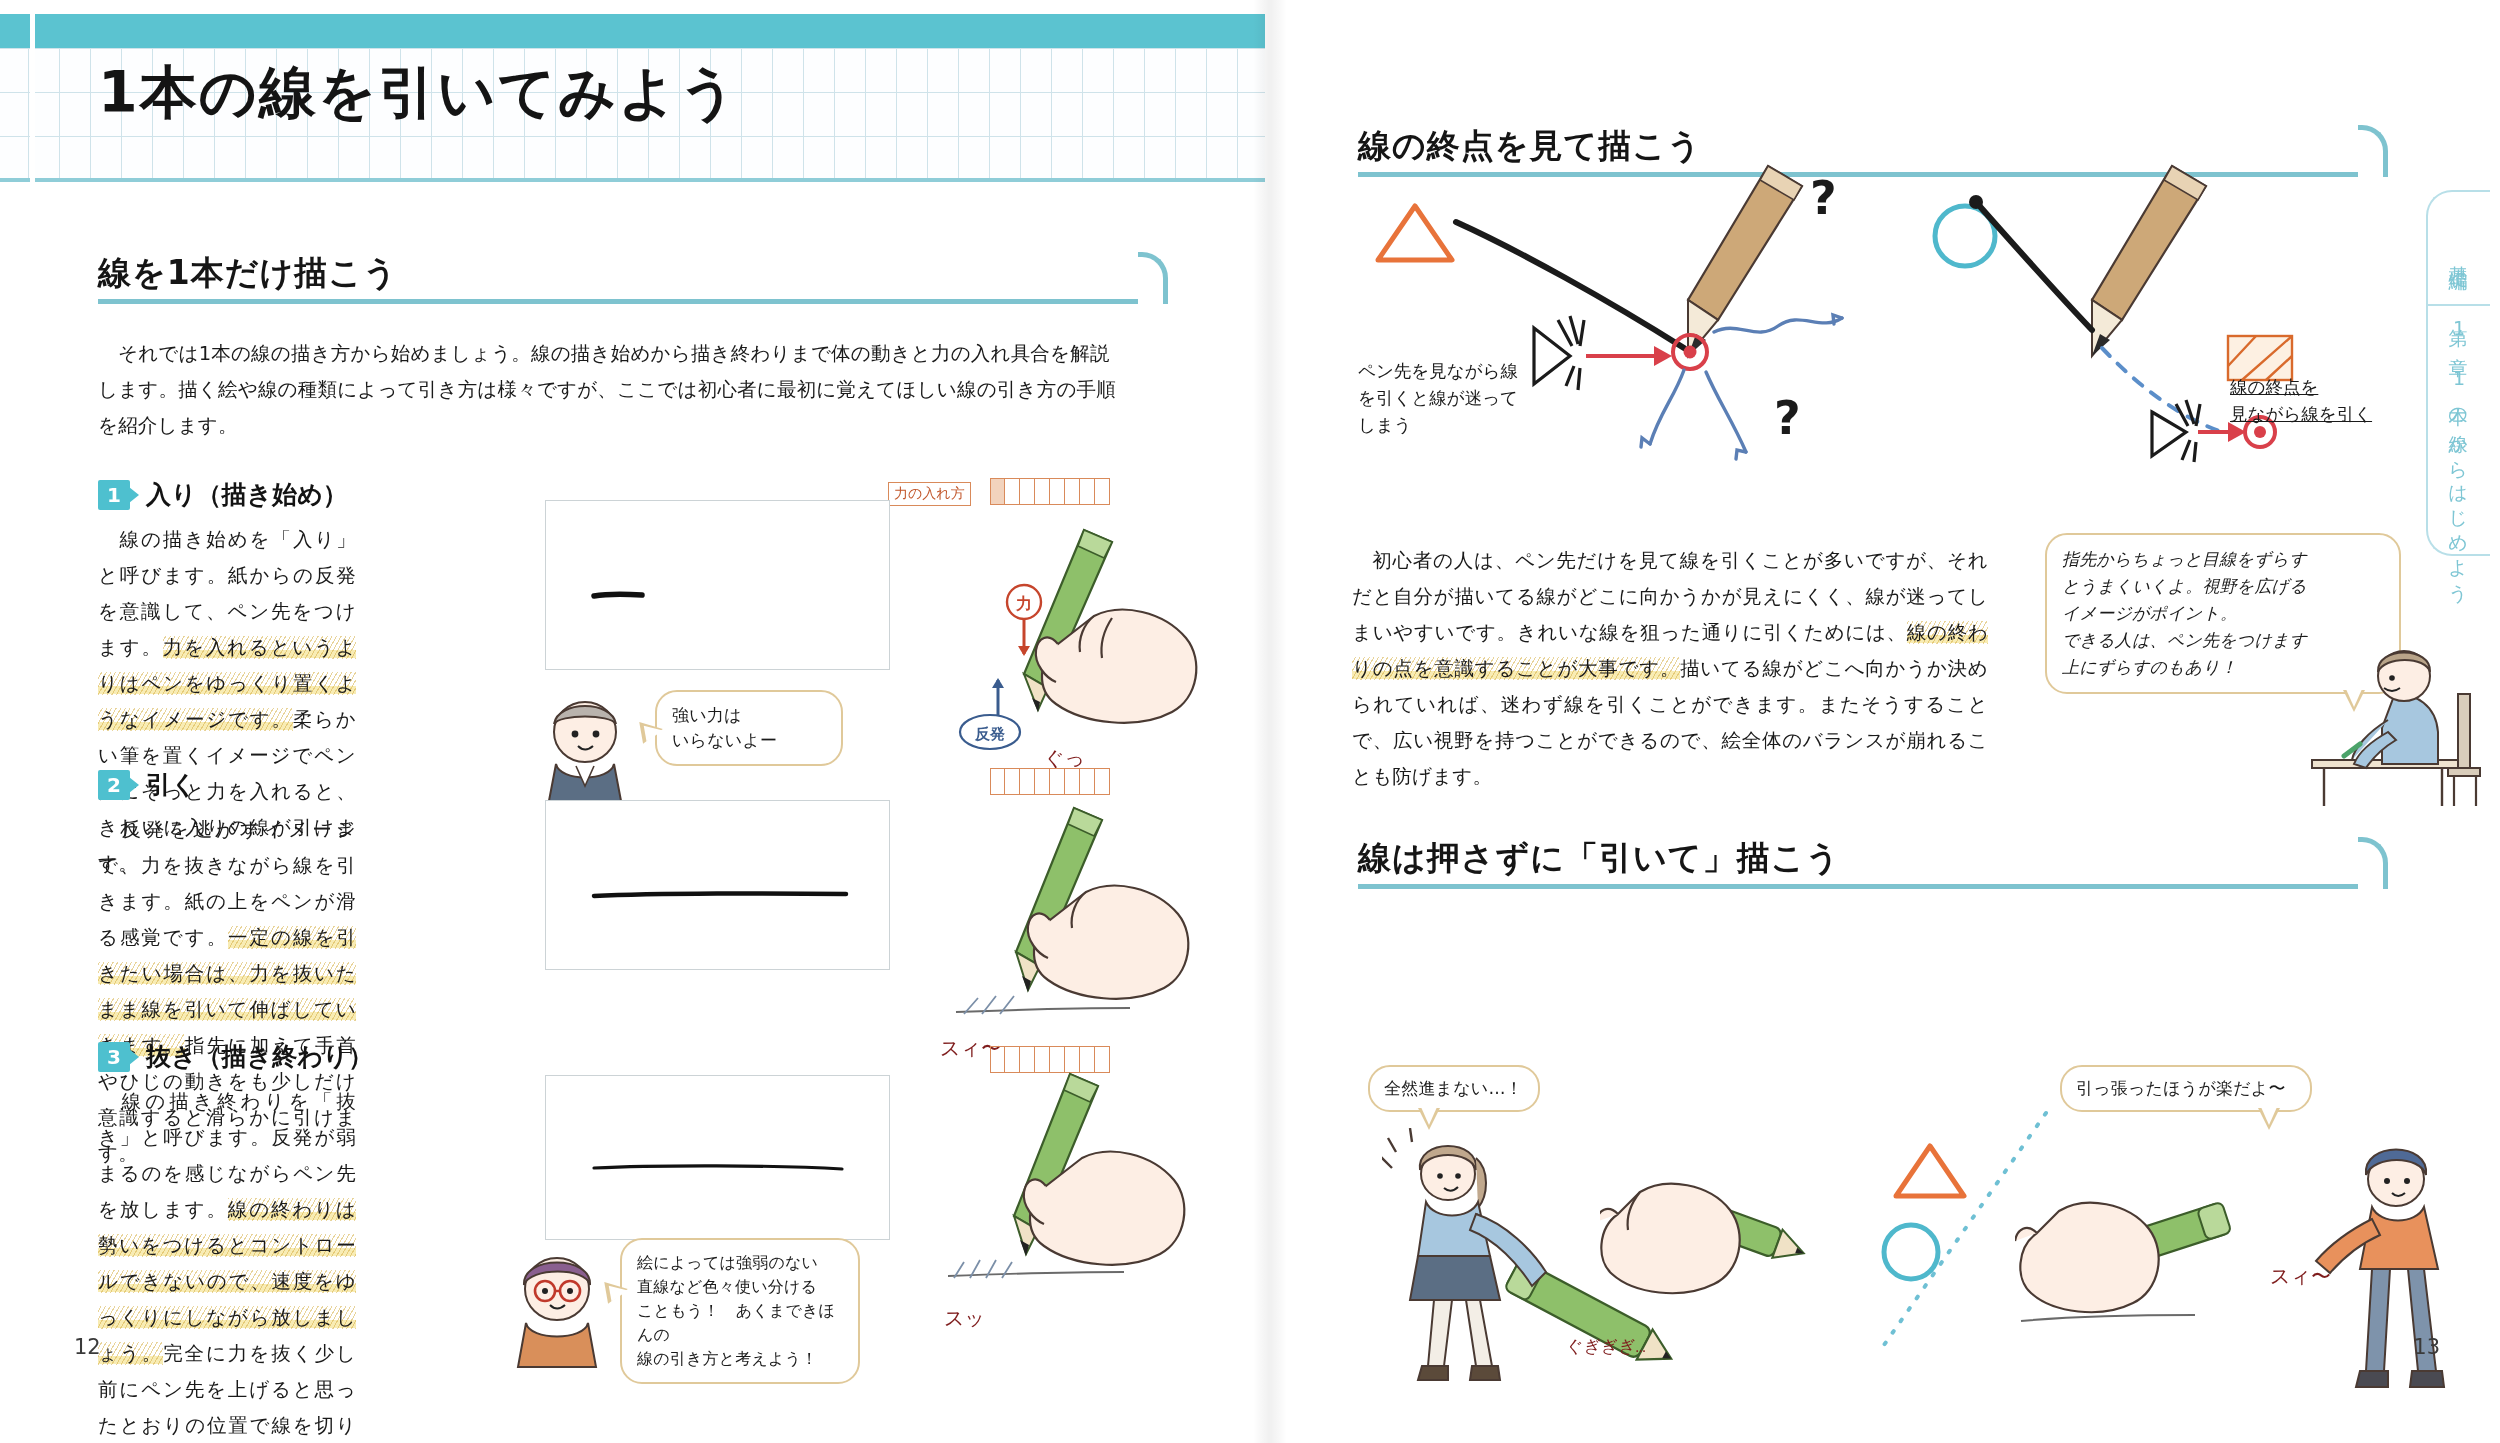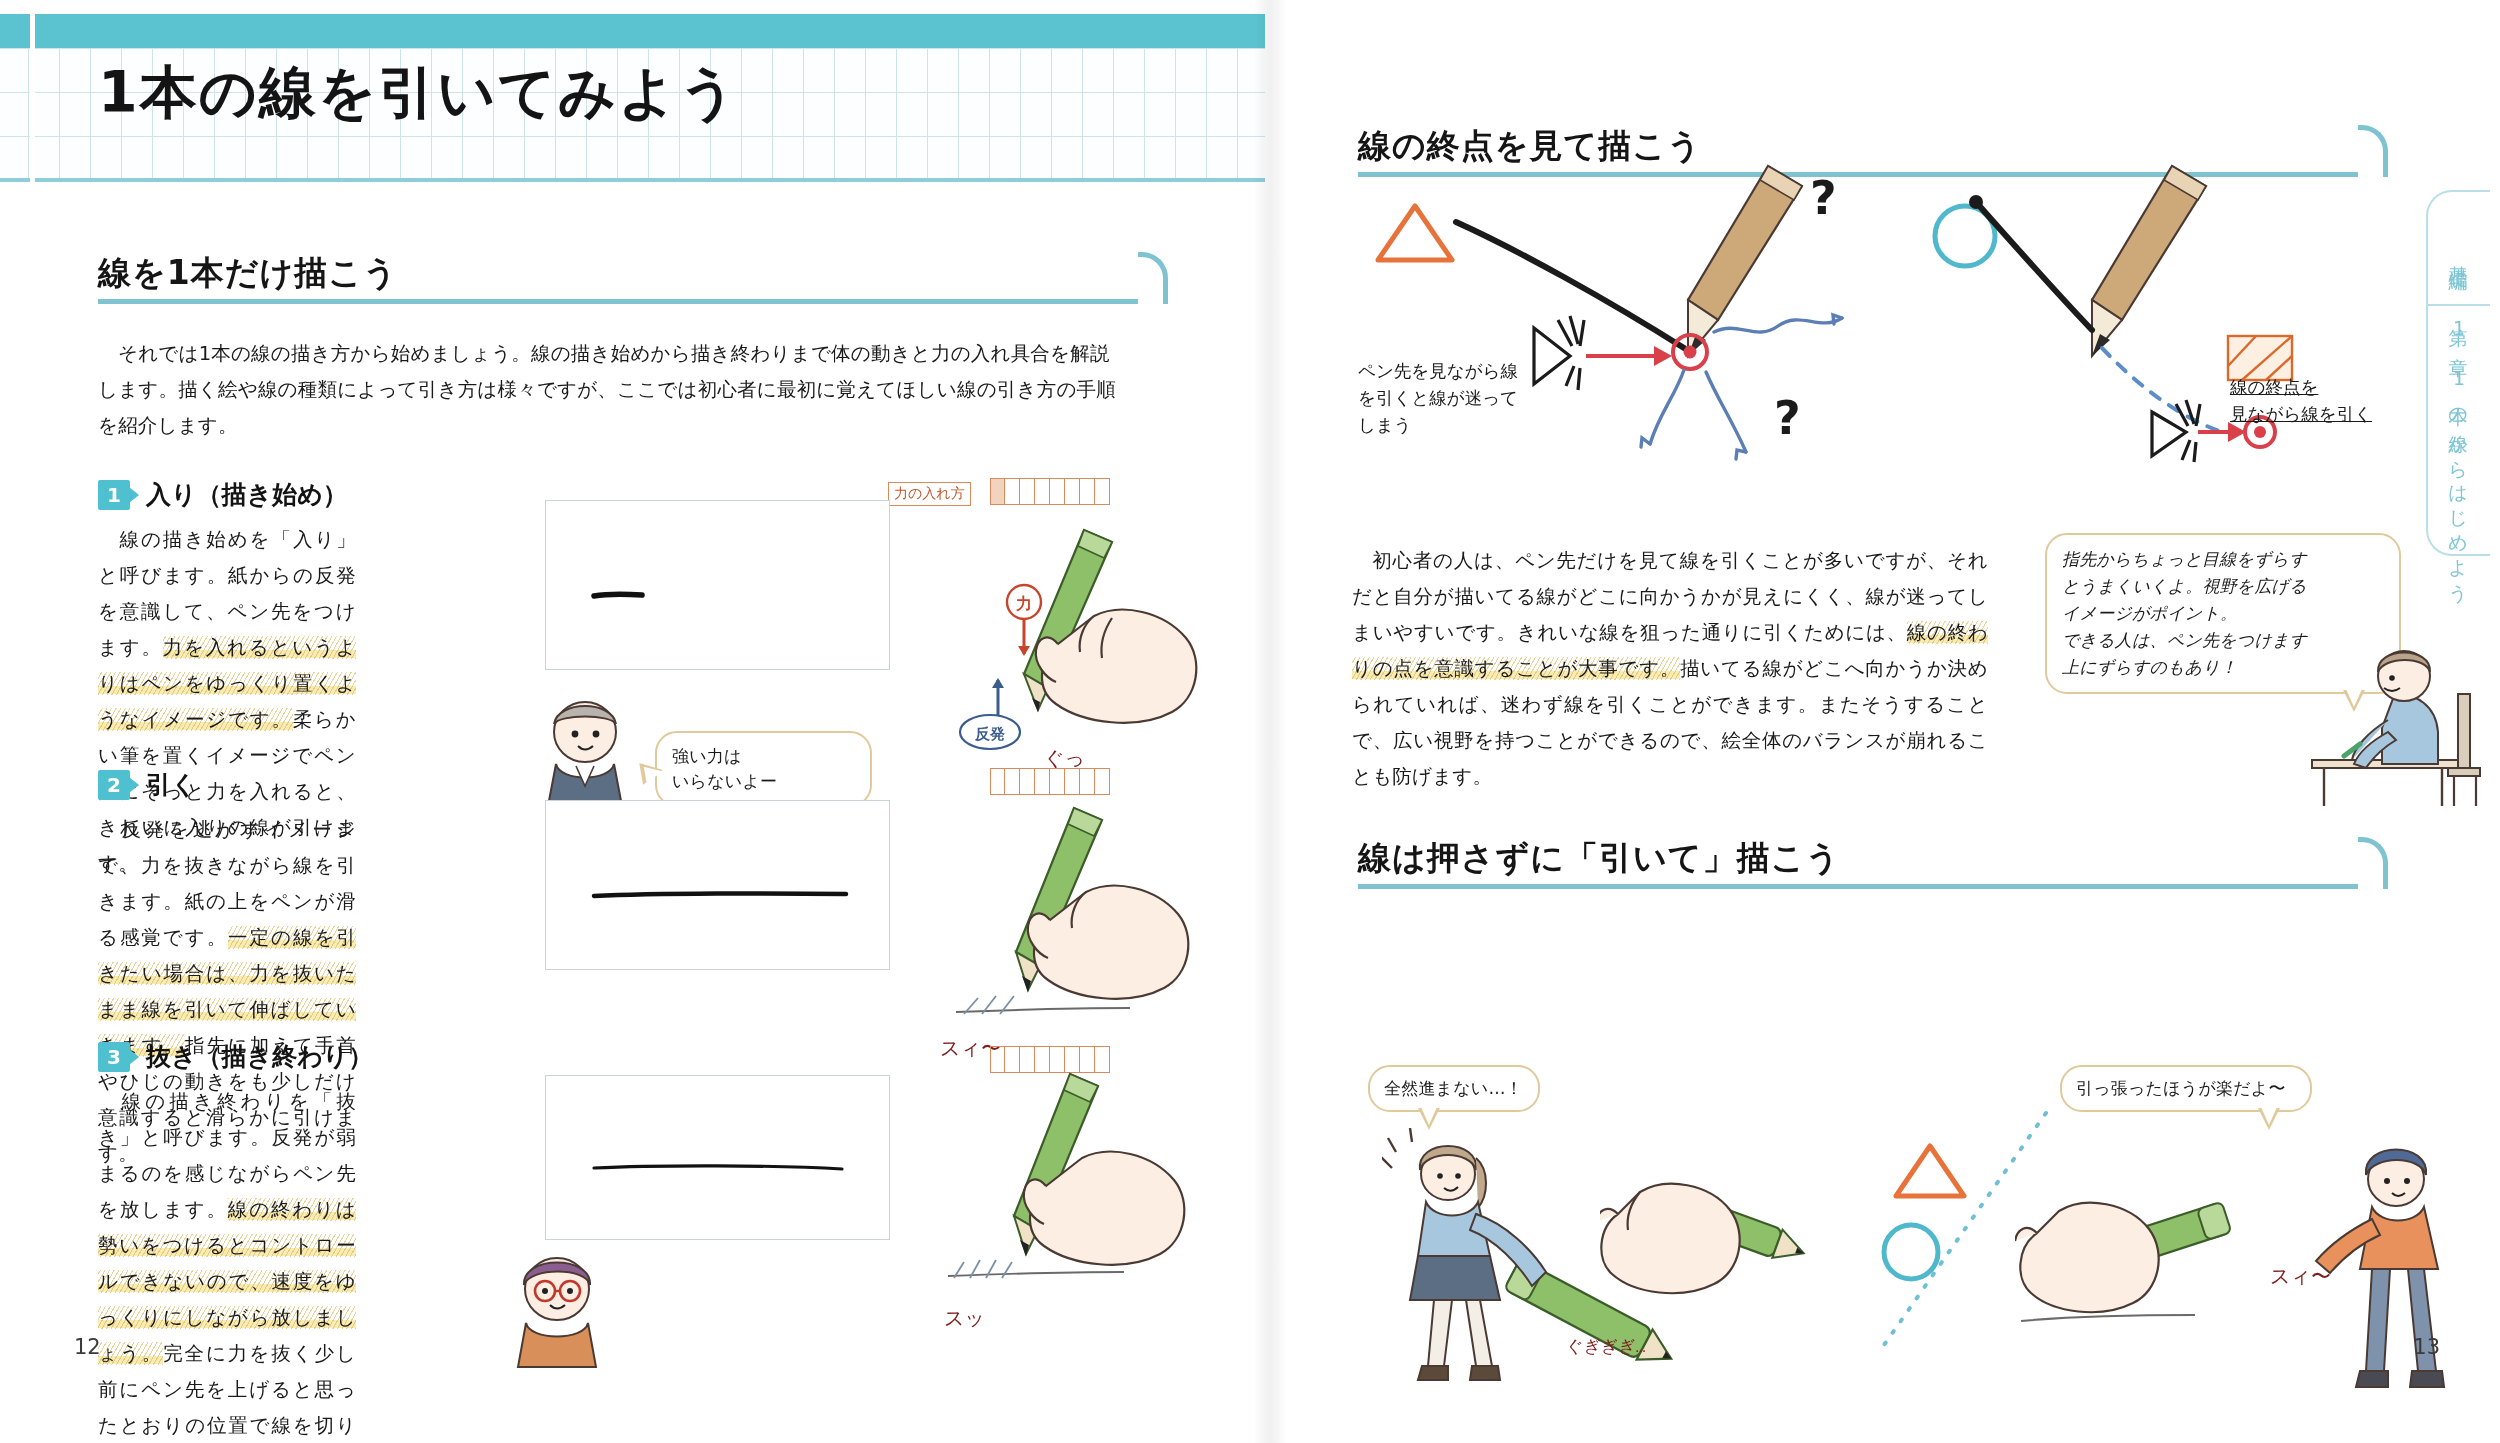--- a/index.html
+++ b/index.html
@@ -276,21 +276,21 @@
         <g stroke="#3a5c8e" stroke-width="3" fill="none">
           <path d="M100,196 L100,160"></path>
           <path d="M94,168 L100,158 L106,168" fill="#3a5c8e" stroke="none"></path>
         </g>
         <ellipse cx="92" cy="212" rx="30" ry="17" fill="#fff" stroke="#3a5c8e" stroke-width="2.2"></ellipse>
         <text x="92" y="219" font-size="15" fill="#3a5c8e" text-anchor="middle" font-weight="700">反発</text>
       </svg>
     </div>
     <div class="hand" style="left:1044px; top:710px;">ぐっ</div>
 
-    <div class="bubble" style="left:655px; top:690px; width:217px;margin-top:41px;">
+    <div class="bubble" style="left:655px; top:690px; width:188px;">
       <div>強い力は</div>
       <div>いらないよー</div>
       <span class="tail" style="left:-16px; top:28px; transform:rotate(-100deg);"></span>
       <span class="tail-i" style="left:-11px; top:31px; transform:rotate(-100deg);"></span>
     </div>
 
     <div class="ill" style="left:530px; top:690px;">
       <svg width="110" height="120" viewBox="0 0 110 120">
         <ellipse cx="55" cy="42" rx="31" ry="30" fill="#fdeee4" stroke="#4a3a33" stroke-width="2"></ellipse>
         <path d="M24,34 C28,10 82,10 86,34 C80,24 30,24 24,34 Z" fill="#b9b3ad" stroke="#4a3a33" stroke-width="2"></path>
@@ -365,20 +365,28 @@
           <path d="M148,116 C138,104 128,110 126,122 C124,136 136,150 146,154"></path>
         </g>
         <path d="M50,206 C104,204 160,202 226,202" stroke="#6a6a6a" stroke-width="1.8" fill="none"></path>
         <g stroke="#7b8fa8" stroke-width="1.8" fill="none">
           <path d="M66,192 L56,208 M82,190 L72,208 M98,190 L88,208 M114,192 L104,208"></path>
         </g>
       </svg>
     </div>
     <div class="hand" style="left:944px; top:1270px;">スッ</div>
 
+    <div class="bubble" style="left:620px; top:1238px; width:240px; font-size:16px; line-height:24px;">
+      <div>絵によっては強弱のない</div>
+      <div>直線など色々使い分ける</div>
+      <div>こともう！　あくまできほんの</div>
+      <div>線の引き方と考えよう！</div>
+      <span class="tail" style="left:-16px; top:40px; transform:rotate(-100deg);"></span>
+      <span class="tail-i" style="left:-11px; top:43px; transform:rotate(-100deg);"></span>
+    </div>
     <div class="ill" style="left:500px; top:1245px;">
       <svg width="115" height="125" viewBox="0 0 115 125">
         <ellipse cx="57" cy="44" rx="32" ry="31" fill="#fdeee4" stroke="#4a3a33" stroke-width="2"></ellipse>
         <path d="M24,40 C22,10 92,10 90,40 C86,22 30,22 24,40 Z" fill="#8a5f8f" stroke="#4a3a33" stroke-width="2"></path>
         <circle cx="45" cy="46" r="10" fill="none" stroke="#c0392b" stroke-width="2.6"></circle>
         <circle cx="70" cy="46" r="10" fill="none" stroke="#c0392b" stroke-width="2.6"></circle>
         <path d="M55,46 L60,46" stroke="#c0392b" stroke-width="2.4"></path>
         <circle cx="45" cy="46" r="3" fill="#222"></circle>
           <circle cx="70" cy="46" r="3" fill="#222"></circle>
         <path d="M50,60 Q57,67 65,60" stroke="#222" stroke-width="2" fill="none"></path>

